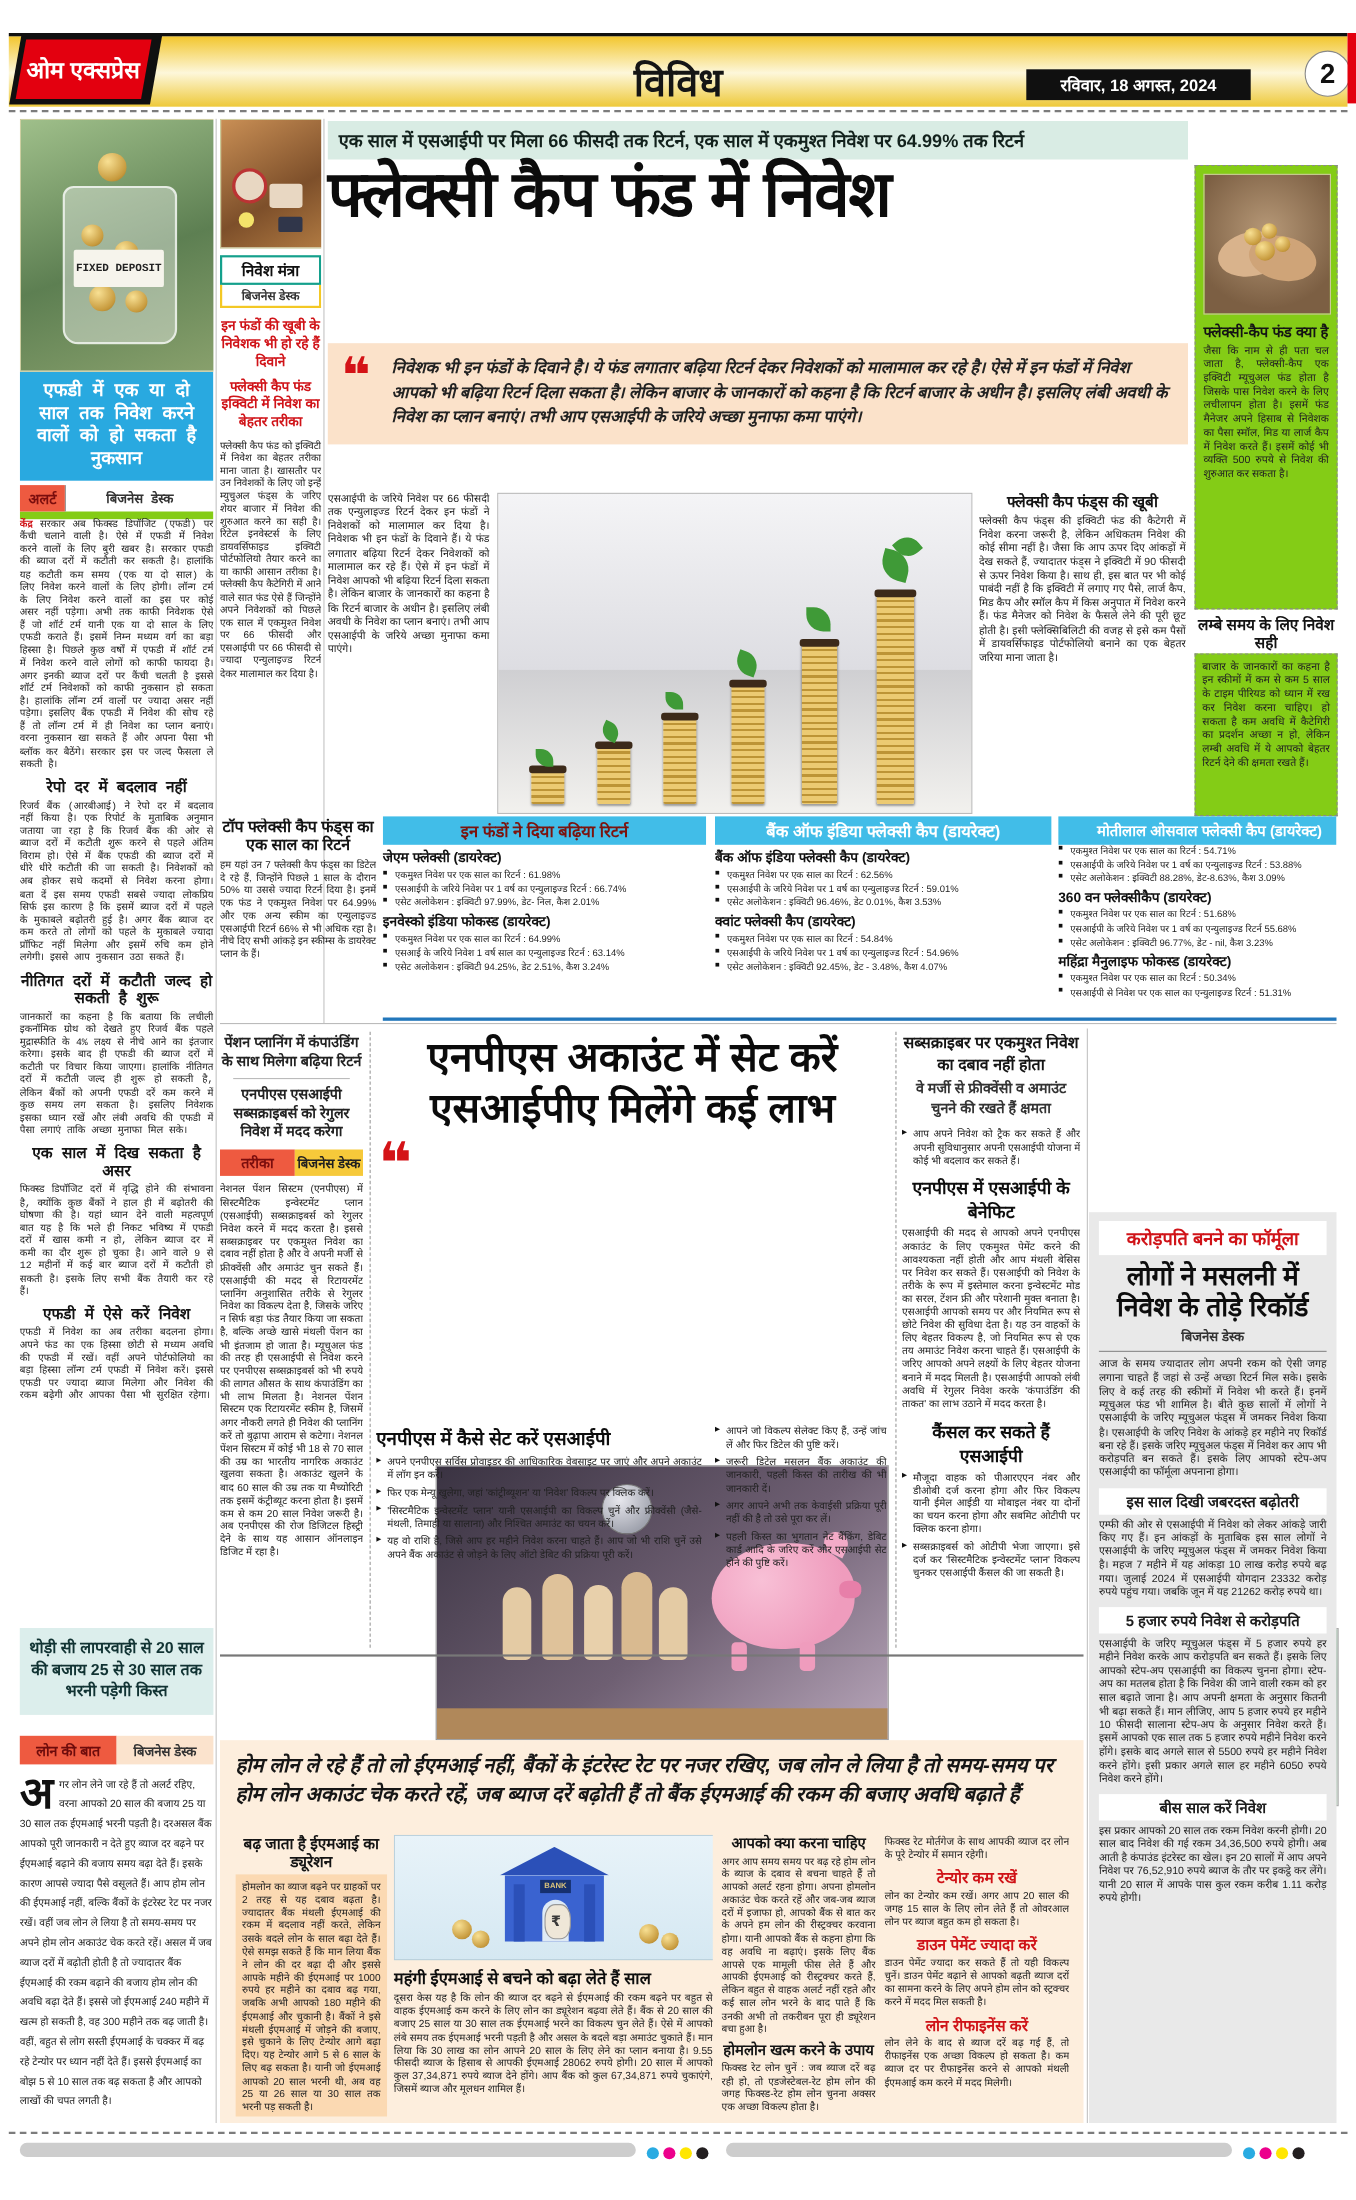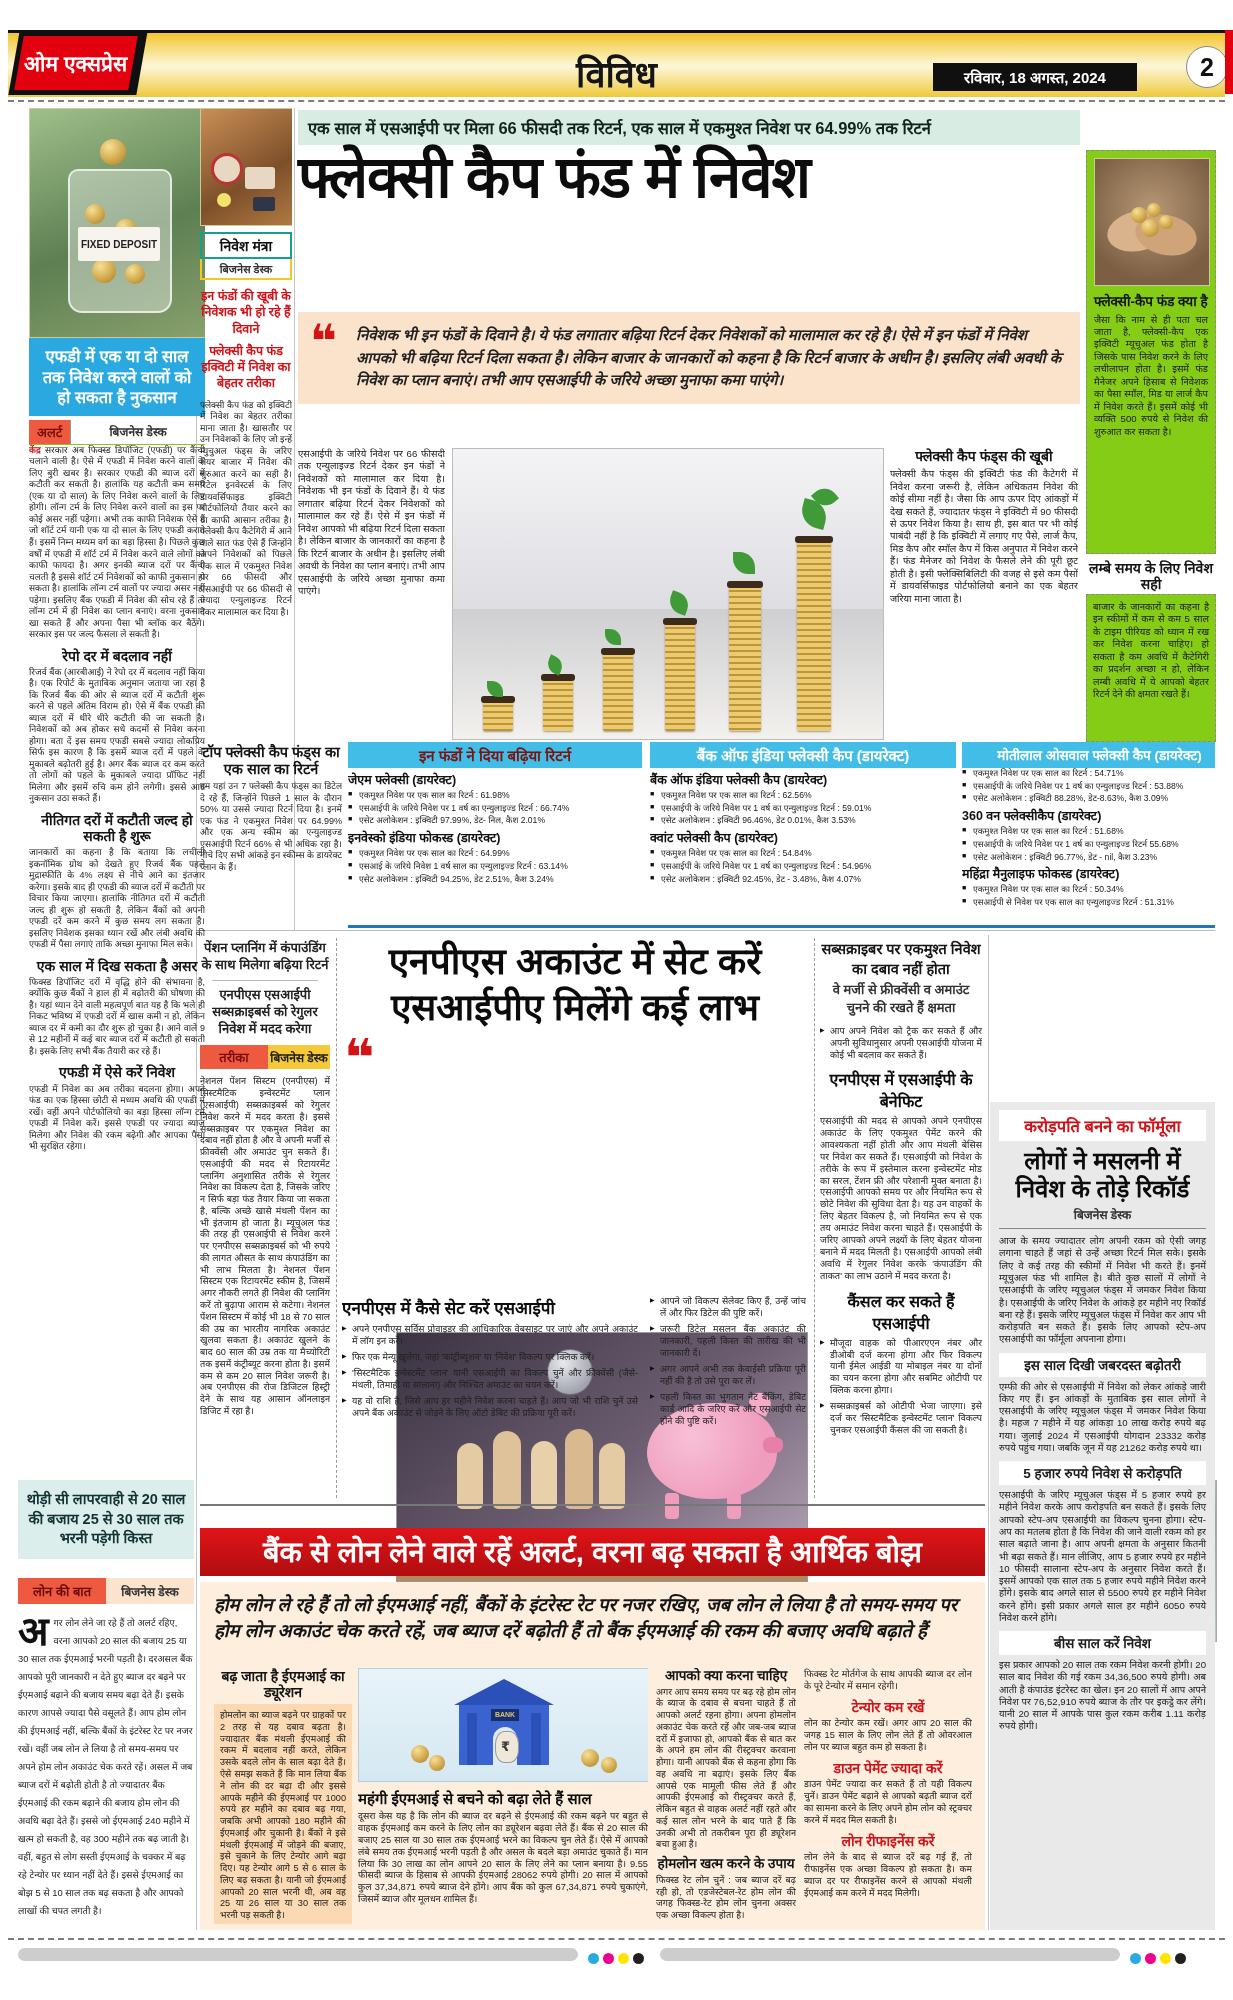--- a/index.html
+++ b/index.html
@@ -82,32 +82,32 @@
   <div class="abs dashline" style="left:8px;top:100px;width:1217px;"></div>
 
   <div class="vr" style="left:196px;top:108px;height:1822px;"></div>
   <div class="vr" style="left:294px;top:108px;height:822px;"></div>
   <div class="vrd" style="left:336px;top:938px;height:560px;"></div>
   <div class="vrd" style="left:814px;top:938px;height:560px;"></div>
   <div class="vr" style="left:988px;top:935px;height:995px;"></div>
   <div class="abs" style="left:200px;top:930px;width:1015px;height:1px;background:#bbb;"></div>
   <div class="abs" style="left:348px;top:925px;width:867px;height:3px;background:#2277bb;"></div>
 
-  <div class="abs clip" style="left:29px;top:108px;width:176px;height:1366px;">
+  <div class="abs clip" style="left:18px;top:108px;width:176px;height:1366px;font-family:Liberation Mono, monospace;">
     <div class="photo" style="width:176px;height:228px;background:linear-gradient(160deg,#9fbf8a,#5d7f52 55%,#88a06c);">
       <div style="position:absolute;left:38px;top:60px;width:100px;height:140px;background:rgba(235,240,235,.45);border:2px solid rgba(255,255,255,.7);border-radius:10px 10px 14px 14px;"></div>
       <div class="coin" style="left:70px;top:30px;width:26px;height:26px;"></div>
       <div class="coin" style="left:55px;top:95px;width:20px;height:20px;"></div>
       <div class="coin" style="left:85px;top:110px;width:22px;height:22px;"></div>
       <div class="coin" style="left:62px;top:150px;width:24px;height:24px;"></div>
       <div class="coin" style="left:95px;top:155px;width:20px;height:20px;"></div>
       <div style="position:absolute;left:48px;top:118px;width:82px;height:34px;background:#f6f4ec;border-radius:2px;display:flex;align-items:center;justify-content:center;font-size:10px;font-weight:700;color:#222;text-align:center;">FIXED DEPOSIT</div>
     </div>
     <div style="background:#29a9e0;color:#fff;font-weight:700;font-size:16.5px;line-height:1.25;text-align:center;padding:8px 6px;">एफडी में एक या दो साल तक निवेश करने वालों को हो सकता है नुकसान</div>
-    <div class="tagrow" style="border-bottom:1px solid #84cc16;margin-top:4px;">
+    <div class="tagrow" style="border-bottom:7px solid #84cc16;margin-top:4px;">
       <div class="tagred">अलर्ट</div>
       <div class="byline" style="border-left:1px solid #999;">बिजनेस डेस्क</div>
     </div>
     <div class="body-s"><span class="b" style="color:#d01318;">केंद्र</span> <span>सरकार अब फिक्स्ड डिपॉजिट (एफडी) पर कैंची चलाने वाली है। ऐसे में एफडी में निवेश करने वालों के लिए बुरी खबर है। सरकार एफडी की ब्याज दरों में कटौती कर सकती है। हालांकि यह कटौती कम समय (एक या दो साल) के लिए निवेश करने वालों के लिए होगी। लॉन्ग टर्म के लिए निवेश करने वालों का इस पर कोई असर नहीं पड़ेगा। अभी तक काफी निवेशक ऐसे हैं जो शॉर्ट टर्म यानी एक या दो साल के लिए एफडी कराते हैं। इसमें निम्न मध्यम वर्ग का बड़ा हिस्सा है। पिछले कुछ वर्षों में एफडी में शॉर्ट टर्म में निवेश करने वाले लोगों को काफी फायदा है। अगर इनकी ब्याज दरों पर कैंची चलती है इससे शॉर्ट टर्म निवेशकों को काफी नुकसान हो सकता है। हालांकि लॉन्ग टर्म वालों पर ज्यादा असर नहीं पड़ेगा। इसलिए बैंक एफडी में निवेश की सोच रहे हैं तो लॉन्ग टर्म में ही निवेश का प्लान बनाएं। वरना नुकसान खा सकते हैं और अपना पैसा भी ब्लॉक कर बैठेंगे। सरकार इस पर जल्द फैसला ले सकती है।</span></div>
     <div class="sec-h" style="font-size:14px;margin:7px 0 3px;">रेपो दर में बदलाव नहीं</div>
     <div class="body-s">रिजर्व बैंक (आरबीआई) ने रेपो दर में बदलाव नहीं किया है। एक रिपोर्ट के मुताबिक अनुमान जताया जा रहा है कि रिजर्व बैंक की ओर से ब्याज दरों में कटौती शुरू करने से पहले अंतिम विराम हो। ऐसे में बैंक एफडी की ब्याज दरों में धीरे धीरे कटौती की जा सकती है। निवेशकों को अब होकर सधे कदमों से निवेश करना होगा। बता दें इस समय एफडी सबसे ज्यादा लोकप्रिय सिर्फ इस कारण है कि इसमें ब्याज दरों में पहले के मुकाबले बढ़ोतरी हुई है। अगर बैंक ब्याज दर कम करते तो लोगों को पहले के मुकाबले ज्यादा प्रॉफिट नहीं मिलेगा और इसमें रुचि कम होने लगेगी। इससे आप नुकसान उठा सकते हैं।</div>
     <div class="sec-h" style="font-size:14px;margin:7px 0 3px;">नीतिगत दरों में कटौती जल्द हो सकती है शुरू</div>
     <div class="body-s">जानकारों का कहना है कि बताया कि लचीली इकनॉमिक ग्रोथ को देखते हुए रिजर्व बैंक पहले मुद्रास्फीति के 4% लक्ष्य से नीचे आने का इंतजार करेगा। इसके बाद ही एफडी की ब्याज दरों में कटौती पर विचार किया जाएगा। हालांकि नीतिगत दरों में कटौती जल्द ही शुरू हो सकती है, लेकिन बैंकों को अपनी एफडी दरें कम करने में कुछ समय लग सकता है। इसलिए निवेशक इसका ध्यान रखें और लंबी अवधि की एफडी में पैसा लगाएं ताकि अच्छा मुनाफा मिल सके।</div>
     <div class="sec-h" style="font-size:14px;margin:7px 0 3px;">एक साल में दिख सकता है असर</div>
     <div class="body-s">फिक्स्ड डिपॉजिट दरों में वृद्धि होने की संभावना है, क्योंकि कुछ बैंकों ने हाल ही में बढ़ोतरी की घोषणा की है। यहां ध्यान देने वाली महत्वपूर्ण बात यह है कि भले ही निकट भविष्य में एफडी दरों में खास कमी न हो, लेकिन ब्याज दर में कमी का दौर शुरू हो चुका है। आने वाले 9 से 12 महीनों में कई बार ब्याज दरों में कटौती हो सकती है। इसके लिए सभी बैंक तैयारी कर रहे हैं।</div>
@@ -314,21 +314,20 @@
     <div class="body-s" style="font-size:9.6px;">आज के समय ज्यादातर लोग अपनी रकम को ऐसी जगह लगाना चाहते हैं जहां से उन्हें अच्छा रिटर्न मिल सके। इसके लिए वे कई तरह की स्कीमों में निवेश भी करते हैं। इनमें म्यूचुअल फंड भी शामिल है। बीते कुछ सालों में लोगों ने एसआईपी के जरिए म्यूचुअल फंड्स में जमकर निवेश किया है। एसआईपी के जरिए निवेश के आंकड़े हर महीने नए रिकॉर्ड बना रहे हैं। इसके जरिए म्यूचुअल फंड्स में निवेश कर आप भी करोड़पति बन सकते हैं। इसके लिए आपको स्टेप-अप एसआईपी का फॉर्मूला अपनाना होगा।</div>
     <div class="ctr b" style="background:#fff;font-size:13.5px;padding:3px 2px;margin:7px 0 4px;">इस साल दिखी जबरदस्त बढ़ोतरी</div>
     <div class="body-s" style="font-size:9.6px;">एम्फी की ओर से एसआईपी में निवेश को लेकर आंकड़े जारी किए गए हैं। इन आंकड़ों के मुताबिक इस साल लोगों ने एसआईपी के जरिए म्यूचुअल फंड्स में जमकर निवेश किया है। महज 7 महीने में यह आंकड़ा 10 लाख करोड़ रुपये बढ़ गया। जुलाई 2024 में एसआईपी योगदान 23332 करोड़ रुपये पहुंच गया। जबकि जून में यह 21262 करोड़ रुपये था।</div>
     <div class="ctr b" style="background:#fff;font-size:13.5px;padding:3px 2px;margin:7px 0 4px;">5 हजार रुपये निवेश से करोड़पति</div>
     <div class="body-s" style="font-size:9.6px;">एसआईपी के जरिए म्यूचुअल फंड्स में 5 हजार रुपये हर महीने निवेश करके आप करोड़पति बन सकते हैं। इसके लिए आपको स्टेप-अप एसआईपी का विकल्प चुनना होगा। स्टेप-अप का मतलब होता है कि निवेश की जाने वाली रकम को हर साल बढ़ाते जाना है। आप अपनी क्षमता के अनुसार कितनी भी बढ़ा सकते हैं। मान लीजिए, आप 5 हजार रुपये हर महीने 10 फीसदी सालाना स्टेप-अप के अनुसार निवेश करते हैं। इसमें आपको एक साल तक 5 हजार रुपये महीने निवेश करने होंगे। इसके बाद अगले साल से 5500 रुपये हर महीने निवेश करने होंगे। इसी प्रकार अगले साल हर महीने 6050 रुपये निवेश करने होंगे।</div>
     <div class="ctr b" style="background:#fff;font-size:13.5px;padding:3px 2px;margin:7px 0 4px;">बीस साल करें निवेश</div>
     <div class="body-s" style="font-size:9.6px;">इस प्रकार आपको 20 साल तक रकम निवेश करनी होगी। 20 साल बाद निवेश की गई रकम 34,36,500 रुपये होगी। अब आती है कंपाउंड इंटरेस्ट का खेल। इन 20 सालों में आप अपने निवेश पर 76,52,910 रुपये ब्याज के तौर पर इकट्ठे कर लेंगे। यानी 20 साल में आपके पास कुल रकम करीब 1.11 करोड़ रुपये होगी।</div>
   </div>
 
   <div class="abs" style="left:200px;top:1504px;width:785px;height:2px;background:#777;"></div>
-  <div class="abs ctr" style="left:200px;top:1528px;width:785px;height:48px;background:linear-gradient(180deg,#e01418,#b00d10);color:#fff;font-weight:700;font-size:29px;line-height:48px;">बैंक से लोन लेने वाले रहें अलर्ट, वरना बढ़ सकता है आर्थिक बोझ</div>
   <div class="abs clip" style="left:200px;top:1582px;width:785px;height:348px;background:#fdeedd;">
     <div style="padding:10px 14px 6px;font-size:18.5px;line-height:1.4;font-weight:700;font-style:italic;color:#161616;">होम लोन ले रहे हैं तो लो ईएमआई नहीं, बैंकों के इंटरेस्ट रेट पर नजर रखिए, जब लोन ले लिया है तो समय-समय पर होम लोन अकाउंट चेक करते रहें, जब ब्याज दरें बढ़ोती हैं तो बैंक ईएमआई की रकम की बजाए अवधि बढ़ाते हैं</div>
 
     <div class="abs clip" style="left:14px;top:86px;width:138px;height:256px;">
       <div class="sec-h" style="font-size:14px;margin-bottom:4px;">बढ़ जाता है ईएमआई का ड्यूरेशन</div>
       <div style="background:#fbd9b2;padding:6px;font-size:9.2px;line-height:1.28;text-align:justify;color:#222;">होमलोन का ब्याज बढ़ने पर ग्राहकों पर 2 तरह से यह दबाव बढ़ता है। ज्यादातर बैंक मंथली ईएमआई की रकम में बदलाव नहीं करते, लेकिन उसके बदले लोन के साल बढ़ा देते हैं। ऐसे समझ सकते हैं कि मान लिया बैंक ने लोन की दर बढ़ा दी और इससे आपके महीने की ईएमआई पर 1000 रुपये हर महीने का दबाव बढ़ गया, जबकि अभी आपको 180 महीने की ईएमआई और चुकानी है। बैंकों ने इसे मंथली ईएमआई में जोड़ने की बजाए, इसे चुकाने के लिए टेन्योर आगे बढ़ा दिए। यह टेन्योर आगे 5 से 6 साल के लिए बढ़ सकता है। यानी जो ईएमआई आपको 20 साल भरनी थी, अब वह 25 या 26 साल या 30 साल तक भरनी पड़ सकती है।</div>
     </div>
 
     <div class="abs clip" style="left:158px;top:86px;width:290px;height:256px;">
       <div class="photo" style="width:290px;height:112px;background:linear-gradient(180deg,#e8f3f9,#d5e8f2);border:1px solid #b5cfdd;">

